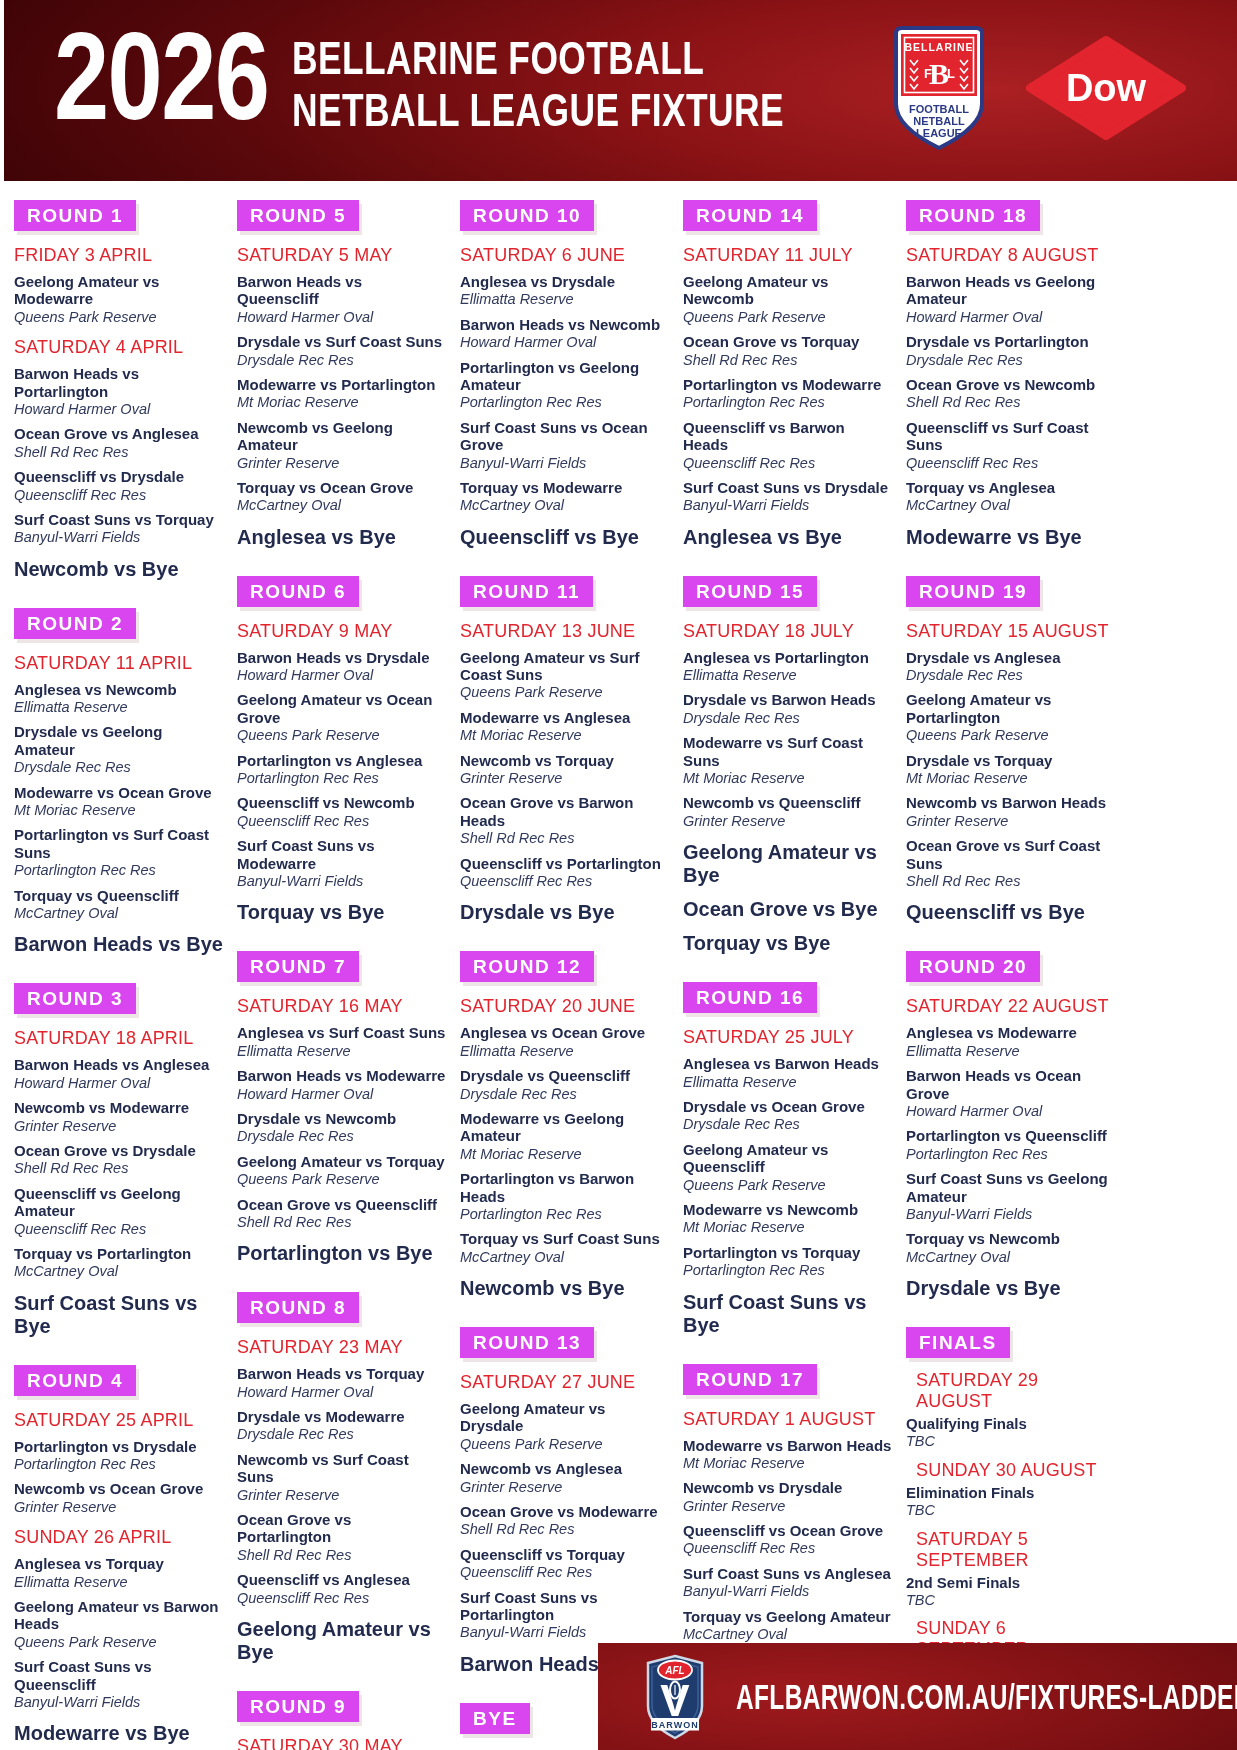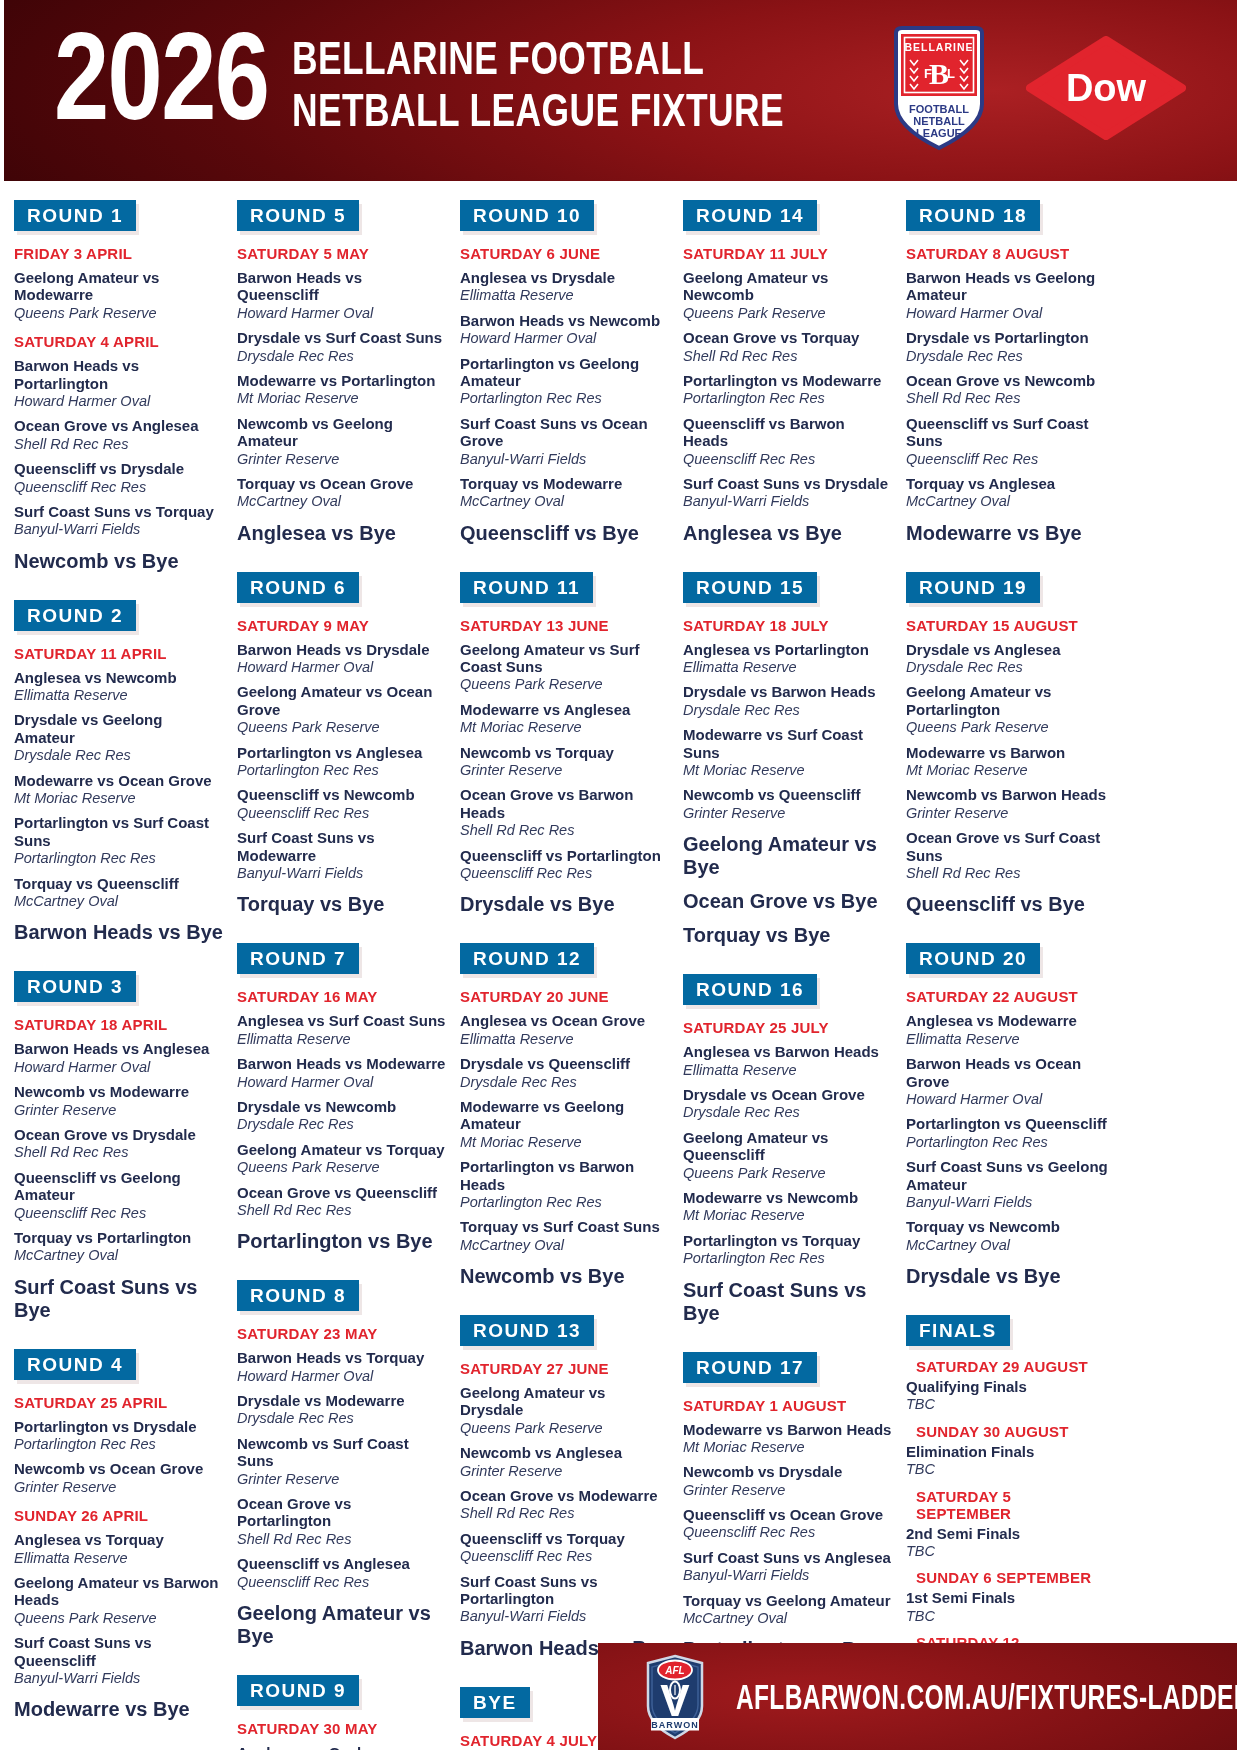--- a/index.html
+++ b/index.html
@@ -13,25 +13,25 @@
              letter-spacing:-2px;transform:scaleX(.80);transform-origin:left top;line-height:1.1;}
   .hero-title{position:absolute;left:288px;top:32px;color:#fff;font-weight:800;font-size:46px;
               line-height:1.14;letter-spacing:.5px;transform:scaleX(.77);transform-origin:left top;white-space:nowrap;}
   .bfl-logo{position:absolute;left:884px;top:26px;}
   .dow-logo{position:absolute;left:1022px;top:36px;}
 
   
   .grid{position:absolute;left:14px;top:181px;width:1105px;display:flex;gap:13px;}
   .col{flex:0 0 210px;width:210px;}
 
-  .round-header{display:inline-block;background:#0369a1;color:#fff;font-weight:800;font-size:19px;
+  .round-header{display:inline-block;background:#d946ef;color:#fff;font-weight:800;font-size:19px;
                 letter-spacing:1.5px;padding:5px 13px 4px;margin:16px 0 3px;
                 box-shadow:3px 4px 0 rgba(90,8,11,.10);}
   .round:first-child .round-header{margin-top:19px;}
-  .date{color:#e1242d;font-weight:700;font-size:15px;margin:11px 0 4px;letter-spacing:.2px;}
+  .date{color:#e1242d;font-weight:400;font-size:18px;margin:11px 0 4px;letter-spacing:.2px;}
   .match-block{margin:7px 0 6px;}
   .match{color:#222b4d;font-weight:700;font-size:15px;line-height:1.16;}
   .venue{color:#313a5c;font-style:italic;font-size:14.5px;line-height:1.2;margin-top:1px;}
   .bye{color:#222b4d;font-weight:700;font-size:20px;margin:11px 0;}
 
   .finals .date{margin:9px 10px 2px;}
   .finals .match-block{margin:3px 0 4px;}
 
   
   .footer-bar{position:absolute;left:598px;top:1643px;width:639px;height:107px;
@@ -615,21 +615,21 @@
             <div class="date">SATURDAY 15 AUGUST</div>
             <div class="match-block">
     <div class="match">Drysdale vs Anglesea</div>
     <div class="venue">Drysdale Rec Res</div>
   </div>
             <div class="match-block">
     <div class="match">Geelong Amateur vs Portarlington</div>
     <div class="venue">Queens Park Reserve</div>
   </div>
             <div class="match-block">
-    <div class="match">Modewarre vs Barwon</div>
+    <div class="match">Drysdale vs Torquay</div>
     <div class="venue">Mt Moriac Reserve</div>
   </div>
             <div class="match-block">
     <div class="match">Newcomb vs Barwon Heads</div>
     <div class="venue">Grinter Reserve</div>
   </div>
             <div class="match-block">
     <div class="match">Ocean Grove vs Surf Coast Suns</div>
     <div class="venue">Shell Rd Rec Res</div>
   </div>

